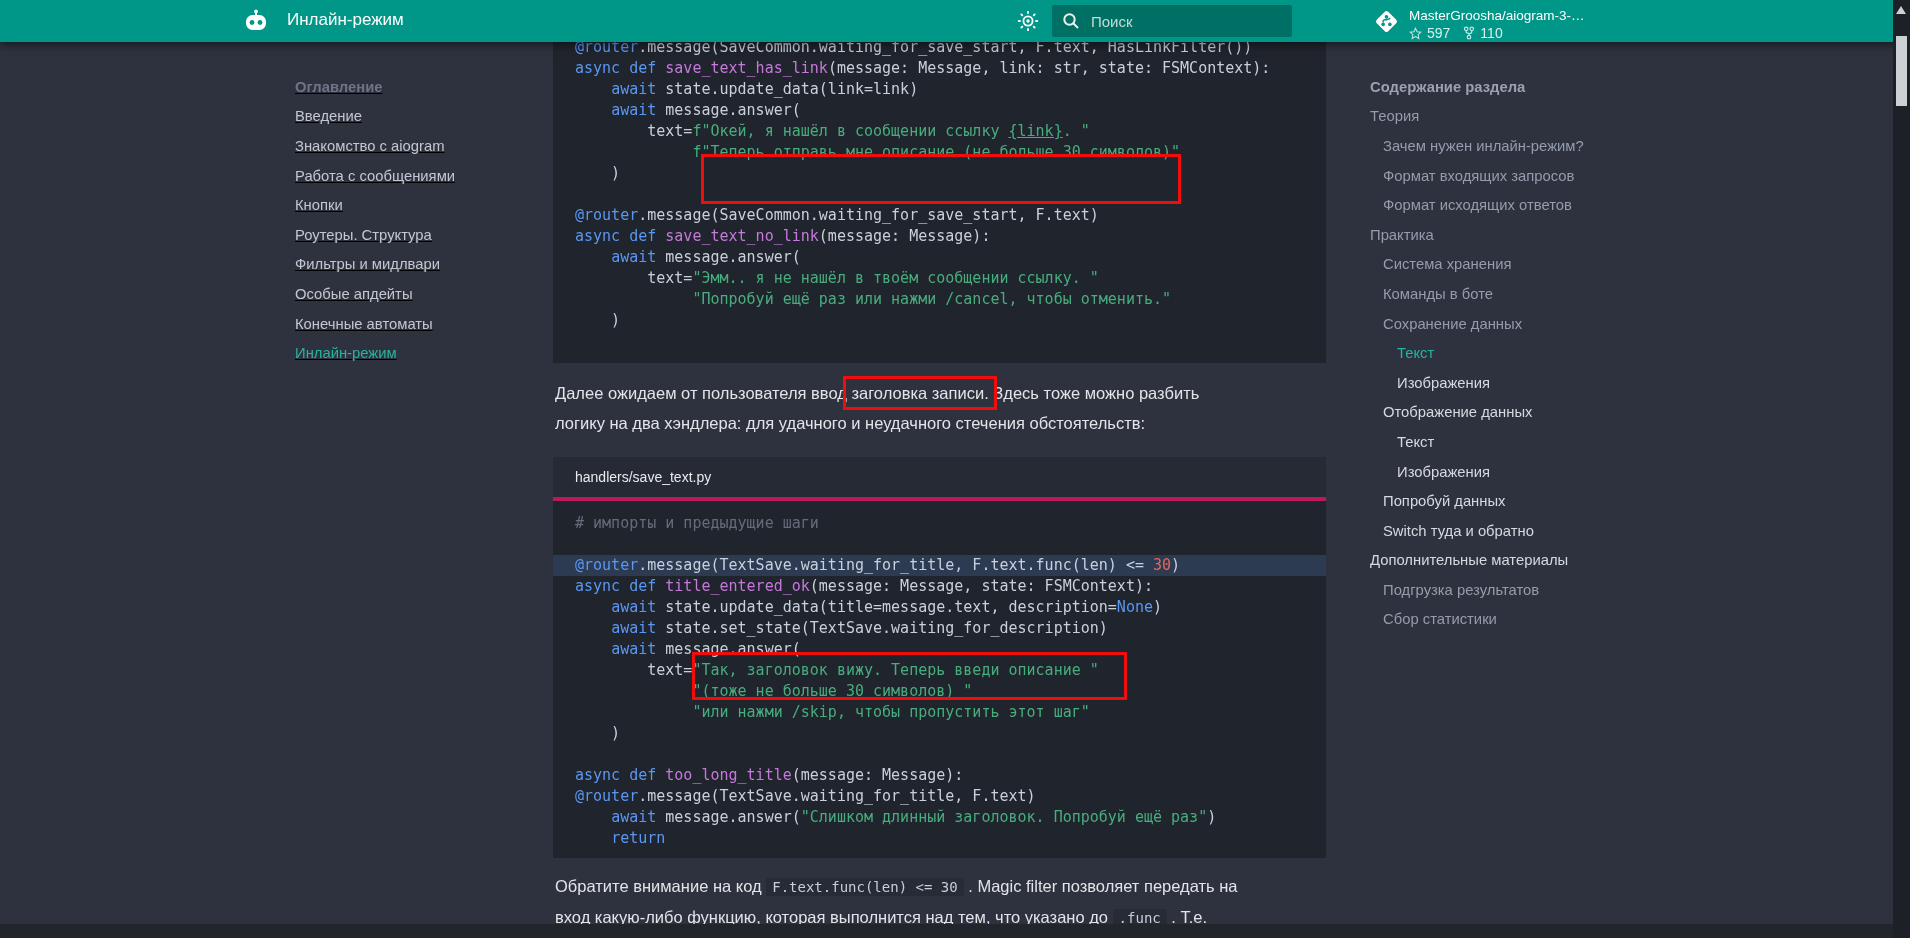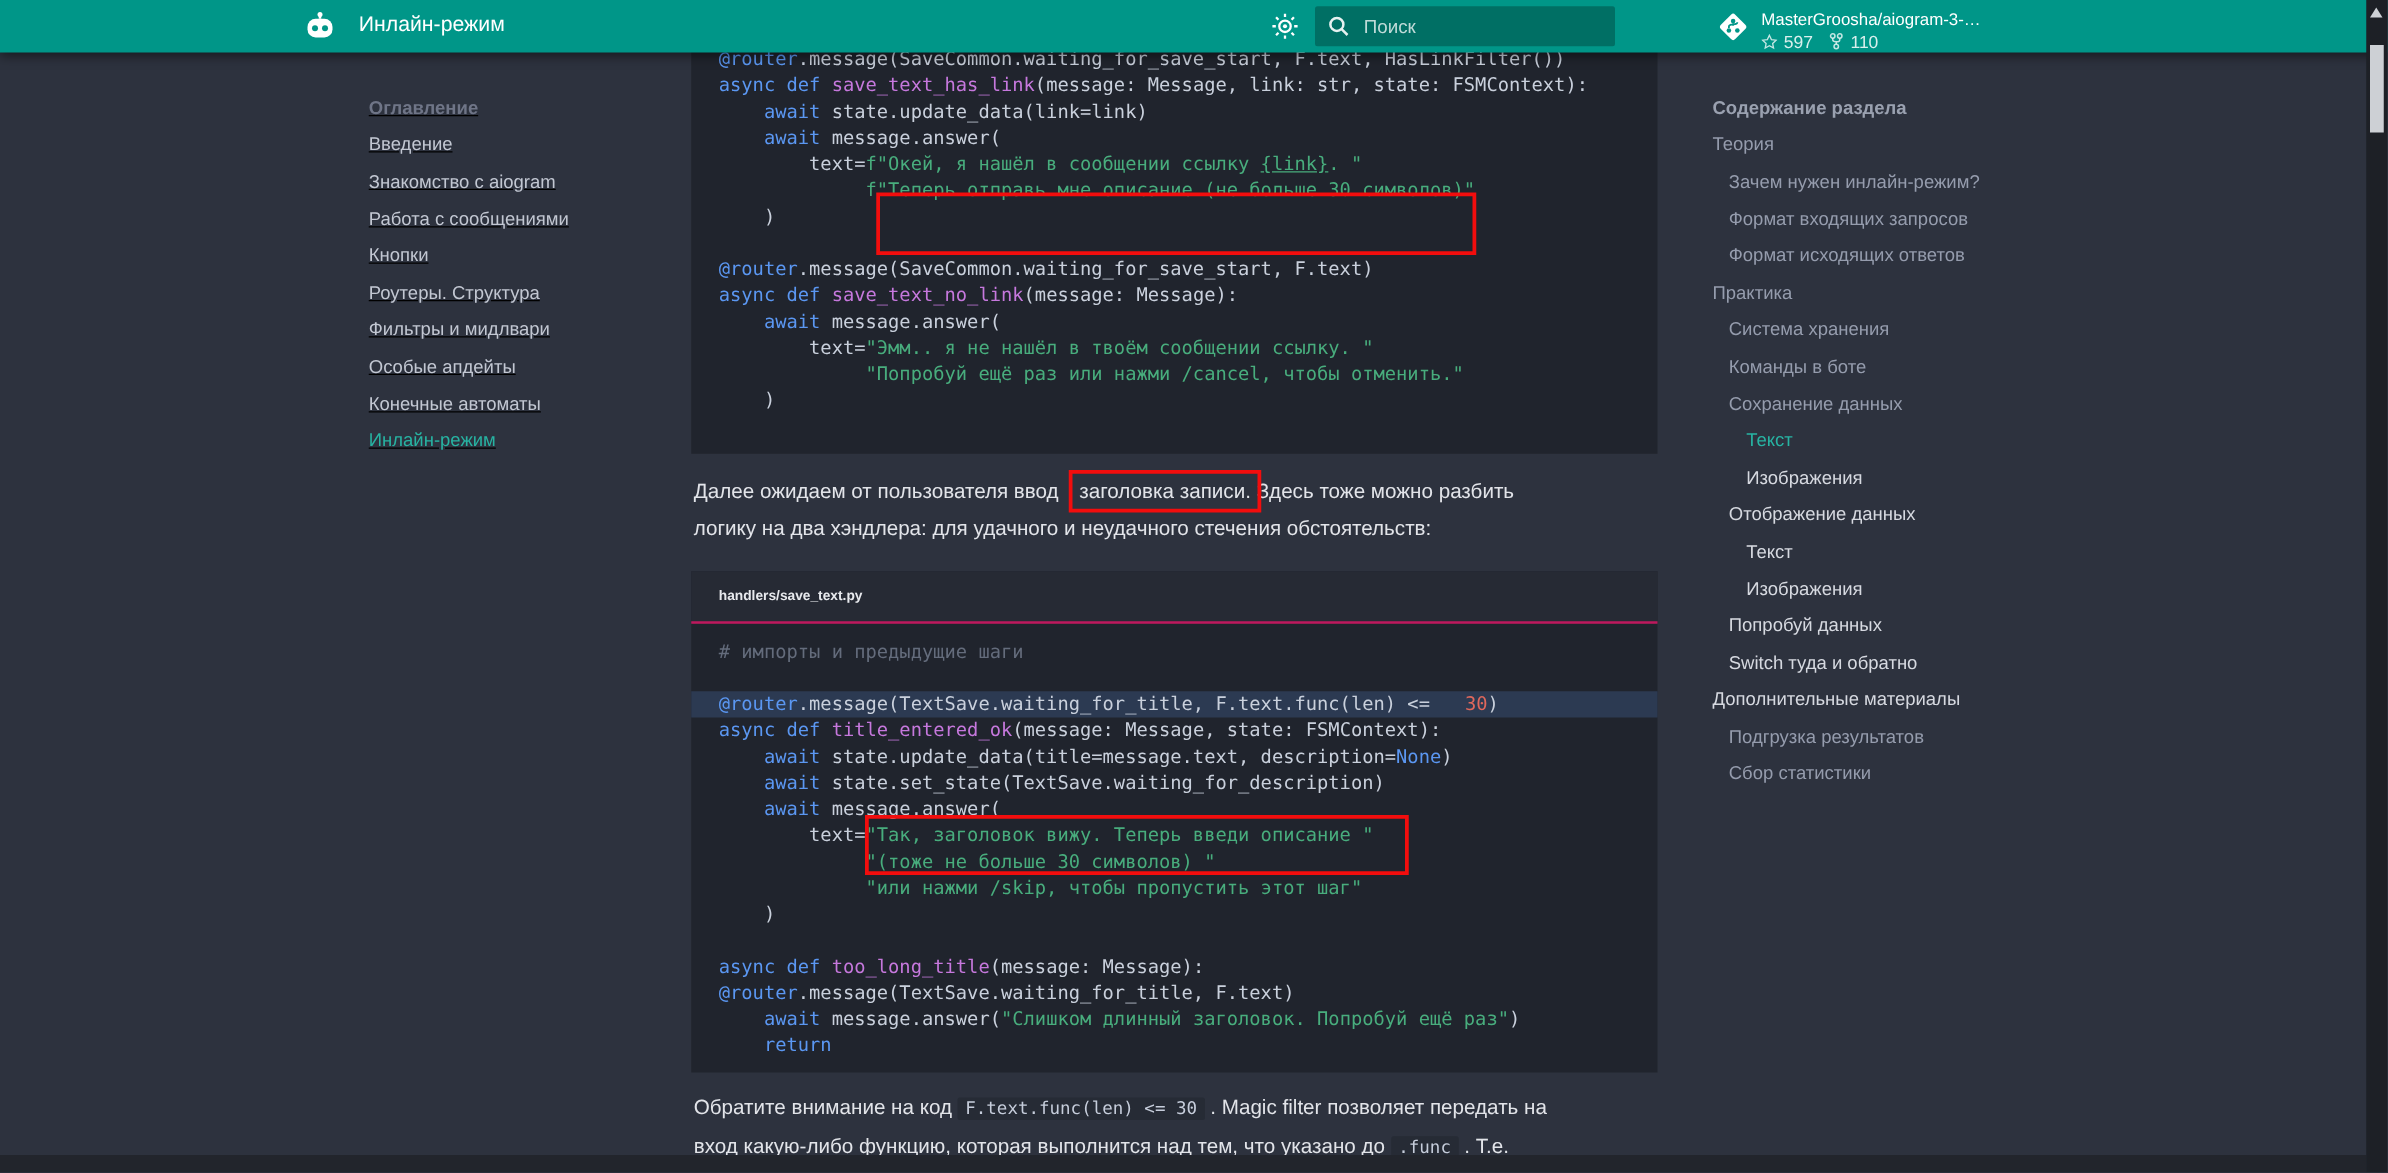--- a/index.html
+++ b/index.html
@@ -45,41 +45,41 @@
   .toc-item.lvl2{padding-left:13px;}
   .toc-item.lvl3{padding-left:27px;}
   .tone-dim{color:#959cad;}
   .tone-bright{color:#d6d9e0;}
   .tone-active{color:#27b3a2;}
 
   
   .para{position:absolute;left:555px;width:760px;font-size:16.5px;line-height:29.5px;color:#e2e4e9;}
   #para1{top:379px;}
   #para2{top:872px;}
-  .boxed{outline:3px solid #f20d0d;outline-offset:5px;margin-left:12px;}
+  .boxed{outline:3px solid #f20d0d;outline-offset:5px;}
   .ichip{font-family:"DejaVu Sans Mono",monospace;font-size:14px;background:#262b35;
          color:#c6cddb;padding:1px 6px;border-radius:2px;}
 
   .codeblock{position:absolute;left:553px;width:773px;background:#20242d;
              font-family:"DejaVu Sans Mono",monospace;font-size:15px;color:#c9d0dc;}
   #block1{top:26px;height:337px;z-index:1;}
   #block1 .cb-lines{padding-top:11px;}
   #block2{top:457px;height:401px;}
   #block2 .cb-lines{padding-top:12px;}
   .cb-header{height:40px;line-height:40px;padding-left:22px;background:#262a34;
-             border-bottom:2px solid #be185d;font-family:"Liberation Sans",sans-serif;
-             font-size:11px;font-weight:bold;color:#e8eaee;}
+             border-bottom:4px solid #be185d;font-family:"Liberation Sans",sans-serif;
+             font-size:14px;font-weight:normal;color:#e8eaee;}
   .cl{height:21px;line-height:21px;white-space:pre;padding-left:22px;}
   .cl.hl{background:#2c3a52;}
   .tok-kw{color:#5b97f2;}
   .tok-dec{color:#5b97f2;}
   .tok-fn{color:#c678dd;}
   .tok-str{color:#48ad7d;}
   .tok-interp{color:#48ad7d;text-decoration:underline;}
-  .tok-num{color:#e0685c;margin-left:19px;}
+  .tok-num{color:#e0685c;}
   .tok-com{color:#646c7c;}
   .tok-plain{color:#c9d0dc;}
 
   .redbox{position:absolute;border:3px solid #f20d0d;z-index:5;}
   #redbox1{left:148px;top:128px;width:474px;height:44px;}
   #redbox3{left:139px;top:195px;width:429px;height:42px;}
 </style>
 </head>
 <body>
 

